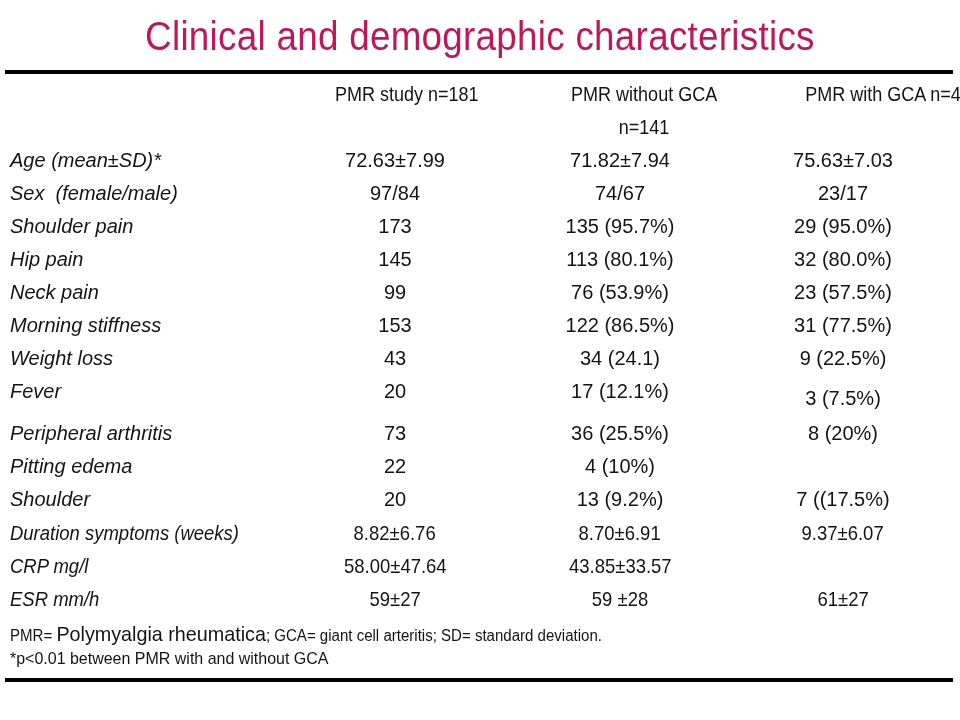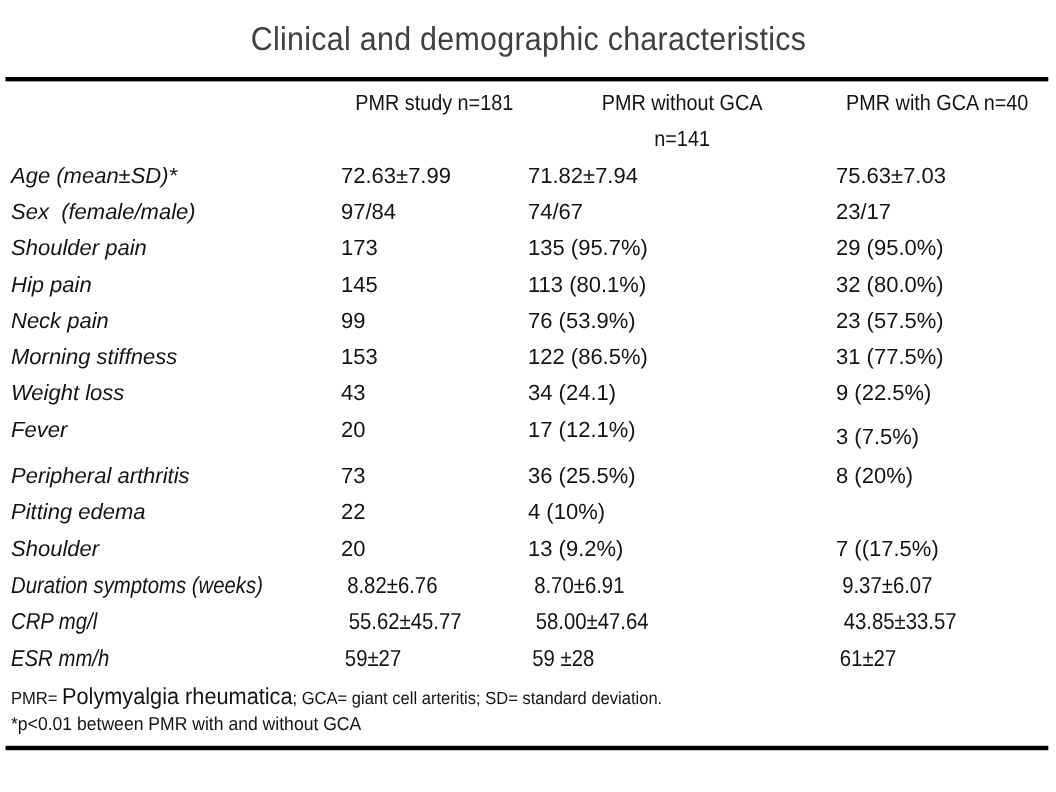--- a/index.html
+++ b/index.html
@@ -3,37 +3,37 @@
 <meta charset="utf-8">
 <style>
   html,body { margin:0; padding:0; background:#fff; }
   .slide {
     position:relative; width:960px; height:720px; background:#ffffff;
     overflow:hidden; color:#141414;
     font-family:"Liberation Sans", sans-serif;
   }
   .title {
     margin-top:14px; height:44px; line-height:44px;
-    text-align:center; font-size:30px; font-weight:400; color:#404040;
+    text-align:center; font-size:40px; font-weight:400; color:#be185d;
   }
   .t { white-space:pre; }
   .cndT { display:inline-block; transform:scaleX(0.92); letter-spacing:0.3px; }
   .rule { height:4px; background:#000; margin-left:5px; margin-right:7px; }
   .rule-top { margin-top:12px; }
   .rule-bottom { margin-top:6px; }
 
   .grid-row {
     display:grid; grid-template-columns:302px 170px 280px 166px;
     margin-left:8px; font-size:20px; line-height:33px; height:33px;
   }
-  .hdr { height:66px; padding-top:4px; font-size:20px; }
+  .hdr { height:66px; padding-top:4px; font-size:20px;gap:12px; }
   .hdr .hcell { text-align:center; line-height:33px; }
   .hdr .t { display:inline-block; transform:scaleX(0.90); }
   .lab { text-align:left; padding-left:2px; overflow:visible;font-style:italic; }
-  .val { text-align:left; }
+  .val { text-align:center; }
   .cnd .t { display:inline-block; transform:scaleX(0.88); font-size:21px; }
   .cnd .lab .t { transform-origin:0 50%; }
   .gap-after { margin-bottom:9px; }
   .drop { position:relative; top:7px; }
 
   .fn { margin:7px 0 0 10px; }
   .fn1 { font-size:16px; line-height:24px; height:24px; }
   .fn1 .wrap, .fn2 .wrap { display:inline-block; transform:scaleX(0.94); transform-origin:0 50%; white-space:pre; }
   .fn1-big { font-size:21px; }
   .fn2 { font-size:17px; line-height:26px; height:26px; }
@@ -135,21 +135,20 @@
 
   <div class="grid-row cnd">
     <div class="lab"><span class="t">Duration symptoms (weeks)</span></div>
     <div class="val"><span class="t">8.82±6.76</span></div>
     <div class="val"><span class="t">8.70±6.91</span></div>
     <div class="val"><span class="t">9.37±6.07</span></div>
   </div>
 
   <div class="grid-row cnd">
     <div class="lab"><span class="t">CRP mg/l</span></div>
-    <div class="val"><span class="t">55.62±45.77</span></div>
     <div class="val"><span class="t">58.00±47.64</span></div>
     <div class="val"><span class="t">43.85±33.57</span></div>
   </div>
 
   <div class="grid-row cnd">
     <div class="lab"><span class="t">ESR mm/h</span></div>
     <div class="val"><span class="t">59±27</span></div>
     <div class="val"><span class="t">59 ±28</span></div>
     <div class="val"><span class="t">61±27</span></div>
   </div>

